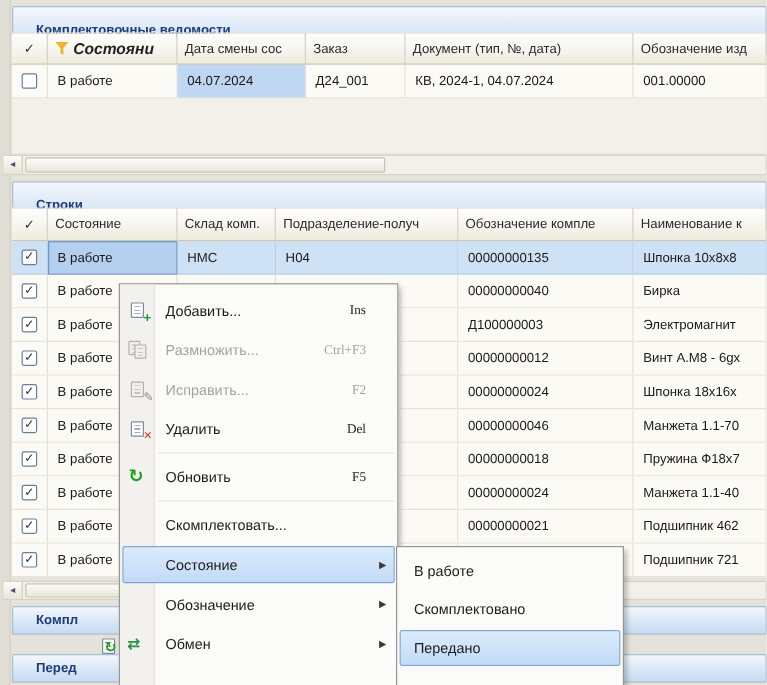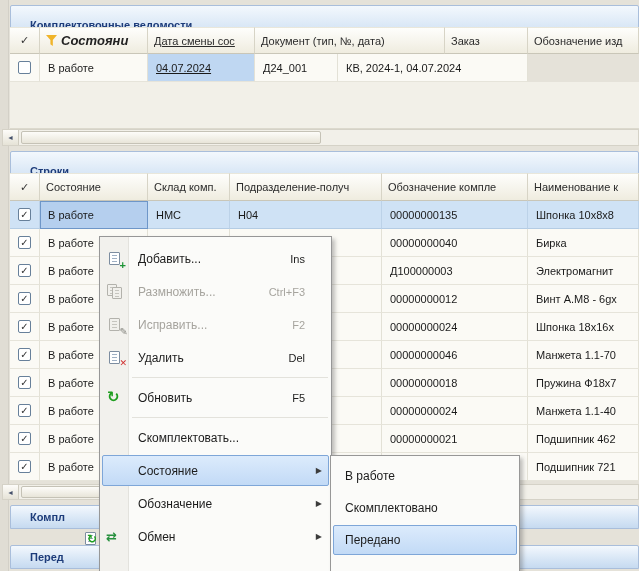--- a/index.html
+++ b/index.html
@@ -20,21 +20,21 @@
   .thead { position: absolute; left: 10px; width: 629px; display: flex; }
   .t1h { top: 27px; height: 27px; }
   .t2h { top: 173px; height: 28px; }
   .th { background: linear-gradient(180deg, #fefefc, #efecdf); border-right: 1px solid #d7d4c6;
     border-bottom: 1px solid #c9c6b8; border-top: 1px solid #e9e7db; padding: 0 6px;
     display: flex; align-items: center; overflow: hidden; white-space: nowrap; color: #2b2b2b; }
   .th.c0 { justify-content: center; padding: 0; }
 
   .c0 { width: 30px; flex: none; }
   .w108 { width: 108px; flex: none; }
-  .w107 { width: 107px; flex: none; text-decoration: underline; }
+  .w107 { width: 107px; flex: none; }
   .w83  { width: 83px;  flex: none; }
   .w190 { width: 190px; flex: none; }
   .w82  { width: 82px;  flex: none; }
   .w152 { width: 152px; flex: none; }
   .w146 { width: 146px; flex: none; }
   .wfill { flex: 1; min-width: 0; }
 
   .trow { position: absolute; left: 10px; width: 629px; height: 28px; display: flex; }
   .td { border-right: 1px solid #e3e1d6; border-bottom: 1px solid #e6e4da; padding: 0 8px;
     display: flex; align-items: center; overflow: hidden; white-space: nowrap; background: #fbfaf5; }
@@ -66,21 +66,21 @@
     clip-path: polygon(0% 0%, 100% 0%, 62% 45%, 62% 100%, 40% 84%, 40% 45%); }
   .th-status { font-style: italic; font-weight: bold; font-size: 13px; color: #222; }
 
   .menu { position: absolute; left: 99px; top: 236px; width: 233px; height: 345px; background: #fbfbf9;
     border: 1px solid #979797; box-shadow: 3px 3px 4px rgba(80,80,80,.35); padding-top: 5px; z-index: 10; }
   .menu-gutter { position: absolute; left: 0; top: 0; bottom: 0; width: 29px; background: #f2f1ed; border-right: 1px solid #e3e2dd; }
   .menu-item { position: relative; height: 33px; display: flex; align-items: center; font-size: 12px; color: #1c1c1c; }
   .menu-item > * { position: relative; z-index: 1; }
   .menu-item .mi { position: absolute; left: 6px; top: 50%; margin-top: -8px; width: 18px; height: 16px; }
   .mi-label { margin-left: 38px; }
-  .mi-shortcut { position: absolute; right: 26px; font-size: 11px; color: #1c1c1c; }
+  .mi-shortcut { position: absolute; right: 26px; font-size: 11px; color: #1c1c1c; font-family: Liberation Serif, serif; }
   .menu-item.disabled .mi-label, .menu-item.disabled .mi-shortcut { color: #a6a49e; }
   .menu-sep { height: 7px; position: relative; }
   .menu-sep::after { content: ""; position: absolute; left: 32px; right: 3px; top: 3px; border-top: 1px solid #e3e2dc; }
   .mi-arrow { position: absolute; right: 9px; font-size: 8px; color: #3c3c3c; }
   .menu-item.active::before { content: ""; position: absolute; left: 2px; right: 2px; top: 1px; bottom: 1px;
     background: linear-gradient(180deg, #dcebfc, #c2daf6); border: 1px solid #7ea6d8; border-radius: 2px; z-index: 0; }
 
   .submenu { position: absolute; left: 330px; top: 455px; width: 190px; height: 130px; background: #fbfbf9;
     border: 1px solid #979797; box-shadow: 3px 3px 4px rgba(80,80,80,.35); padding-top: 4px; z-index: 11; }
   .submenu .menu-item { height: 32px; }
@@ -116,33 +116,34 @@
 
   <div class="thead t1h">
     <div class="th c0">
       <span class="hcheck">✓</span>
     </div>
     <div class="th w108">
       <span class="funnel"></span>
       <span class="th-status">Состояни</span>
     </div>
     <div class="th w107">Дата смены сос</div>
+    <div class="th w83">Заказ</div>
     <div class="th w190">Документ (тип, №, дата)</div>
-    <div class="th w83">Заказ</div>
     <div class="th wfill">Обозначение изд</div>
   </div>
 
   <div class="trow row1t1">
     <div class="td c0">
       <span class="cb"></span>
     </div>
     <div class="td w108">В работе</div>
     <div class="td w107 cell-sel">04.07.2024</div>
     <div class="td w83">Д24_001</div>
     <div class="td w190">КВ, 2024-1, 04.07.2024</div>
+    <div class="td wfill">001.00000</div>
   </div>
 
   <div class="t1-empty"></div>
 
   <div class="hscroll hs1">
     <span class="sb-btn">◄</span>
     <span class="sb-thumb"></span>
   </div>
 
   <div class="panel-header ph2">

